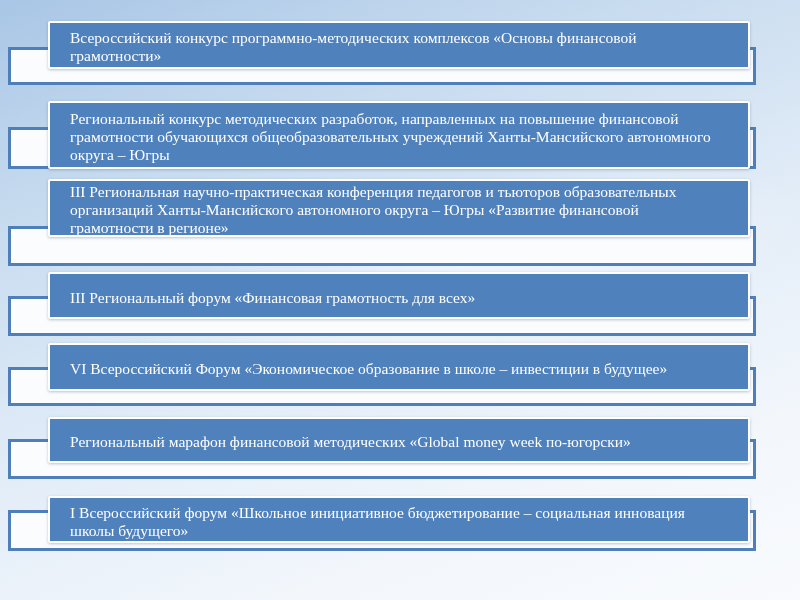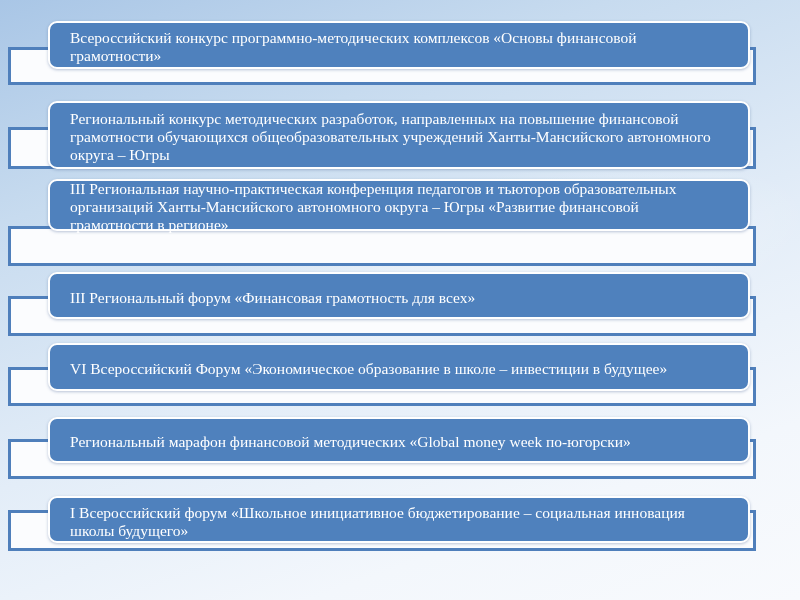--- a/index.html
+++ b/index.html
@@ -16,21 +16,21 @@
   .box {
     position: absolute; left: 8px; width: 748px;
     background: #fbfcfe;
     border: 3px solid #4f7fbb;
     box-sizing: border-box;
   }
   .bar {
     position: absolute; left: 48px; width: 702px;
     background: #4f81bd;
     border: 2px solid #ffffff;
-    border-radius: 9px;
+    border-radius: 2px;
     box-sizing: border-box;
     box-shadow: 0 1px 3px rgba(60,90,140,0.35);
     color: #ffffff;
     font-size: 15.5px;
     line-height: 18px;
     padding: 4px 25px 0 20px;
     display: flex; align-items: center;
   }
   .bar span { display: block; }
 </style>
@@ -48,21 +48,21 @@
 
 <div>
   <div class="box" style="top:127px;height:42px;"></div>
   <div class="bar" style="top:101px;height:68px;">
     <span>Региональный конкурс методических разработок, направленных на повышение финансовой грамотности обучающихся общеобразовательных учреждений Ханты-Мансийского автономного округа – Югры</span>
   </div>
 </div>
 
 <div>
   <div class="box" style="top:226px;height:40px;"></div>
-  <div class="bar" style="top:179px;height:52px;">
+  <div class="bar" style="top:179px;height:58px;">
     <span>III Региональная научно-практическая конференция педагогов и тьюторов образовательных организаций Ханты-Мансийского автономного округа – Югры «Развитие финансовой грамотности в регионе»</span>
   </div>
 </div>
 
 <div>
   <div class="box" style="top:296px;height:40px;"></div>
   <div class="bar" style="top:272px;height:47px;text-align:center;">
     <span>III Региональный форум «Финансовая грамотность для всех»</span>
   </div>
 </div>

